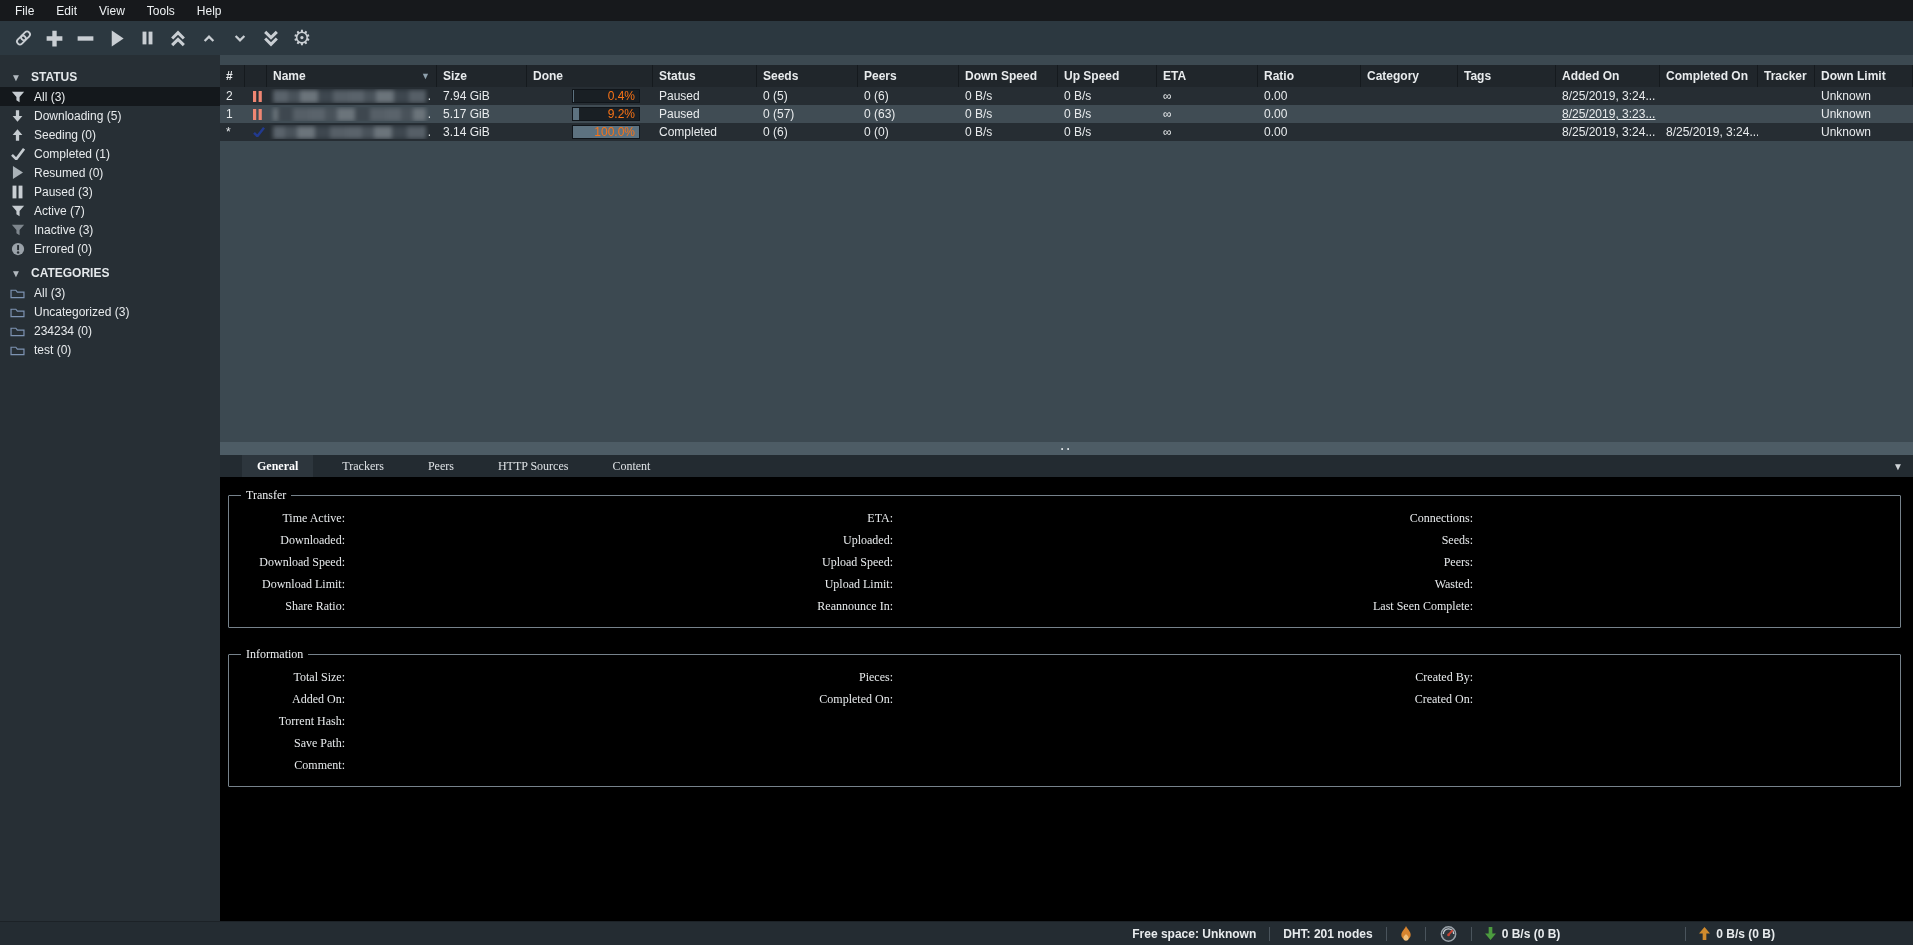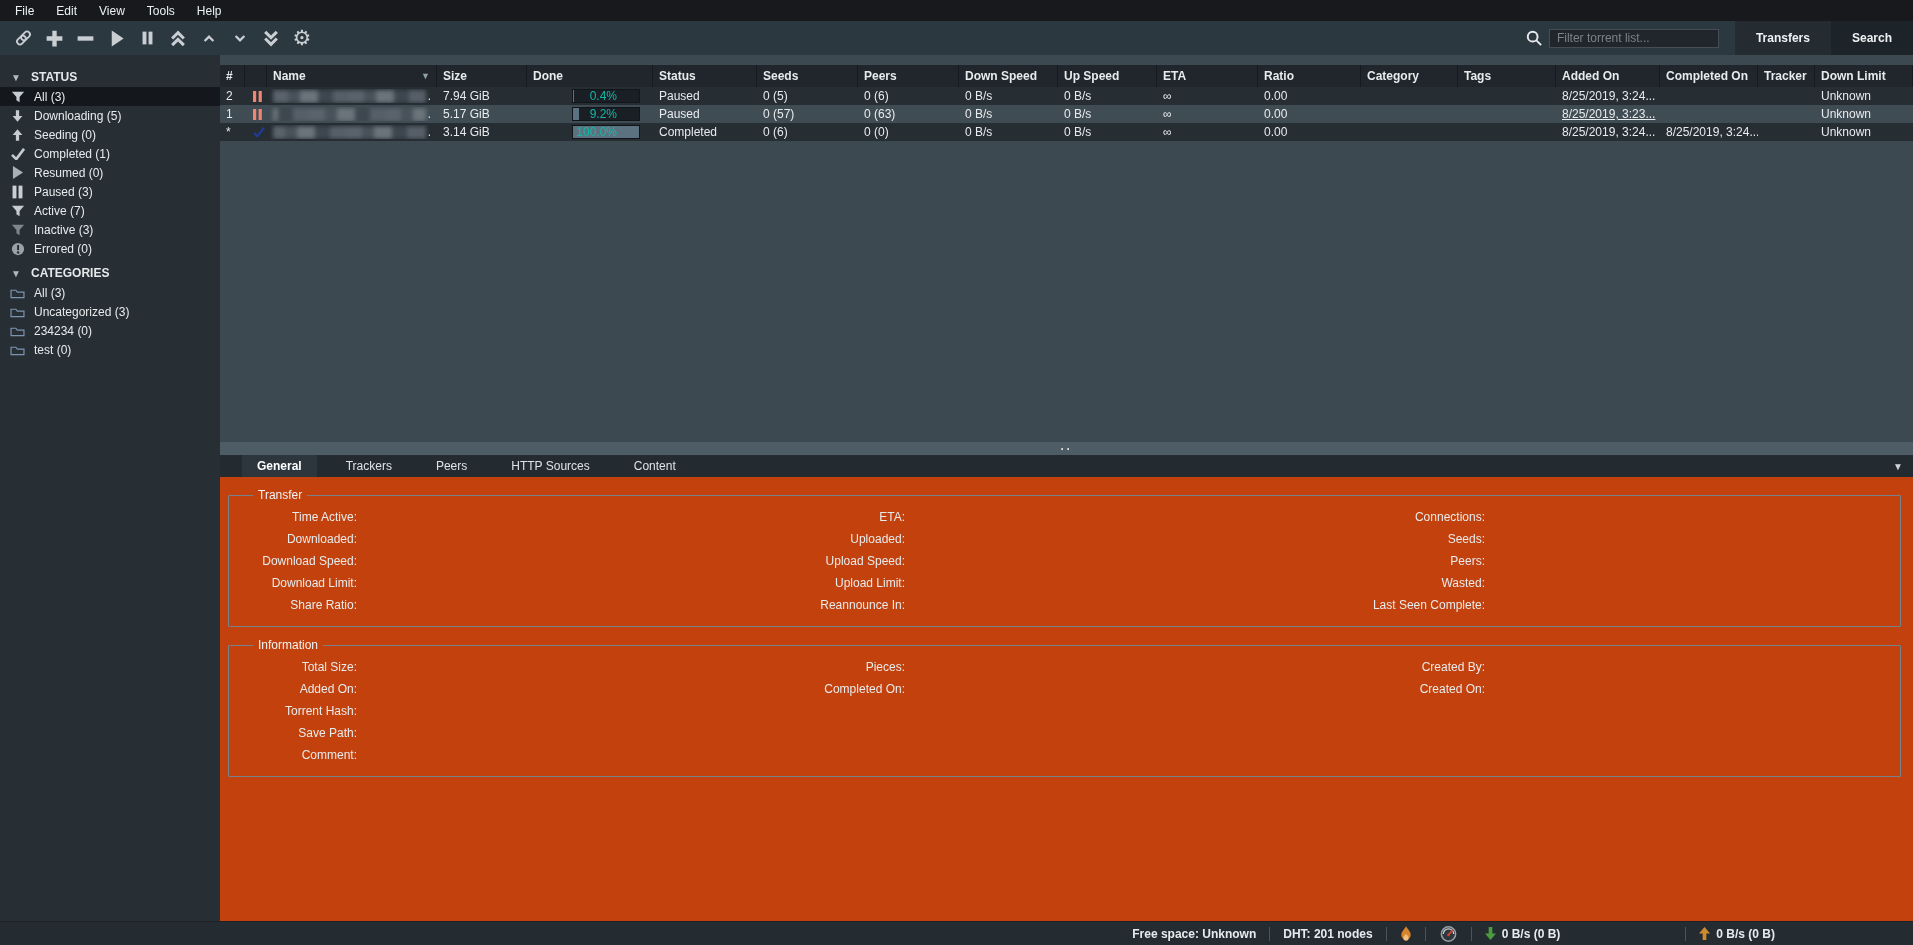--- a/index.html
+++ b/index.html
@@ -54,33 +54,33 @@
   .td.cell-state { display:flex; justify-content:flex-start; padding-left:8px; }
   .name-cell { display:flex; align-items:center; gap:2px; }
   .blur-name { flex:1; height:13px; border-radius:1px;
     background:
       repeating-linear-gradient(90deg,#5a636b 0 15px,#49525a 15px 27px,#6b747b 27px 45px,#3e474f 45px 60px,#565f67 60px 76px),
       repeating-linear-gradient(0deg,rgba(255,255,255,.07) 0 4px,rgba(0,0,0,.12) 4px 9px);
     filter:blur(2px);
   }
   .pbar { width:68px; height:14px; margin-left:auto; margin-right:7px; background:#191f24; border:1px solid #10151a; position:relative; }
   .pfill { height:100%; background:#5d7280; }
-  .plabel { position:absolute; right:22px; top:0; line-height:12px; color:#14b8a6; }
+  .plabel { position:absolute; right:4px; top:0; line-height:12px; color:#f97316; }
   .empty-area { flex:1; background:#3c4951; }
 
   
   .hscroll { height:13px; background:#4d5c65; display:flex; align-items:center; justify-content:center; color:#dbe0e3; font-weight:bold; letter-spacing:2px; line-height:6px; }
 
   
-  .details { height:466px; display:flex; flex-direction:column; background:#c2410c; }
+  .details { height:466px; display:flex; flex-direction:column; background:#000000;font-family:Liberation Serif, serif; }
   .dtabs { height:22px; background:#232b31; display:flex; align-items:center; padding-left:22px; position:relative; flex:none; }
   .dtab { padding:0 15px; height:100%; display:flex; align-items:center; color:#dfe3e6; margin-right:14px; }
   .dtab.active { font-weight:bold; color:#ffffff; background:#2d363d; }
   .dtabs-caret { position:absolute; right:10px; color:#cfd4d7; font-size:10px; }
-  fieldset { margin:11px 12px 0 8px; border:1px solid #76828b; border-radius:1px; padding:4px 16px 10px; }
+  fieldset { margin:11px 12px 8px 8px; border:1px solid #76828b; border-radius:1px; padding:4px 4px 10px; }
   legend { margin-left:8px; padding:0 5px; color:#f0f2f4; font-size:12px; }
   .frow { display:grid; grid-template-columns:112px 430px 118px 430px 150px 1fr; height:22px; align-items:center; }
   .flabel { text-align:right; }
   .fvalue { padding-left:10px; }
 
   
   .statusbar { height:24px; background:#242c32; border-top:1px solid #1c2227; display:flex; align-items:center; justify-content:flex-end; padding-right:125px; font-weight:bold; }
   .sb-item { display:flex; align-items:center; gap:6px; padding:0 13px; }
   .sb-div { width:1px; height:14px; background:#4a545c; flex:none; }
   .sb-spacer { width:112px; }
@@ -162,35 +162,20 @@
         <span>
           <svg width="20" height="21" viewBox="0 0 24 24" fill="none" stroke="#c9ced3" stroke-width="3.6">
             <path d="M5 4l7 7 7-7M5 12l7 7 7-7"></path>
           </svg>
         </span>
       </span>
       <span class="tool-btn">
         <span><span class="glyph">⚙</span></span>
       </span>
     </span>
-  <div class="toolbar-right">
-    <div class="search-wrap">
-      <span>
-        <svg width="16" height="16" viewBox="0 0 18 18" fill="none" stroke="#e8ebed" stroke-width="2.2">
-            <circle cx="7.5" cy="7.5" r="5.5"></circle>
-            <path d="M11.7 11.7L17 17"></path>
-          </svg>
-      </span>
-      <input class="search-input" type="text" placeholder="Filter torrent list..." style="">
-    </div>
-    <div class="view-tabs" id="view-tabs">
-        <div class="view-tab active">Transfers</div>
-        <div class="view-tab">Search</div>
-      </div>
-  </div>
 </div>
 
 <div class="content">
   <div class="sidebar">
     <div class="side-header">
       <span class="side-caret">▼</span>
       <span>STATUS</span>
     </div>
     <div id="status-list">
         <div class="side-item selected">

